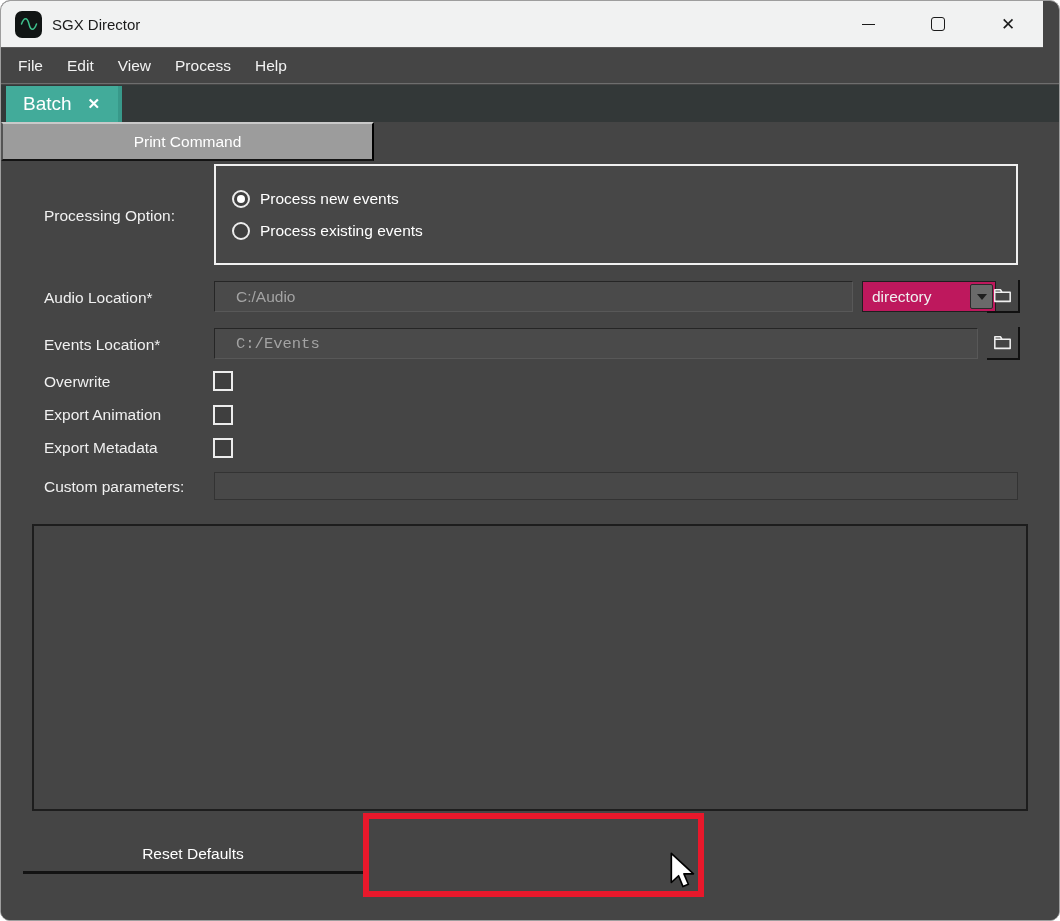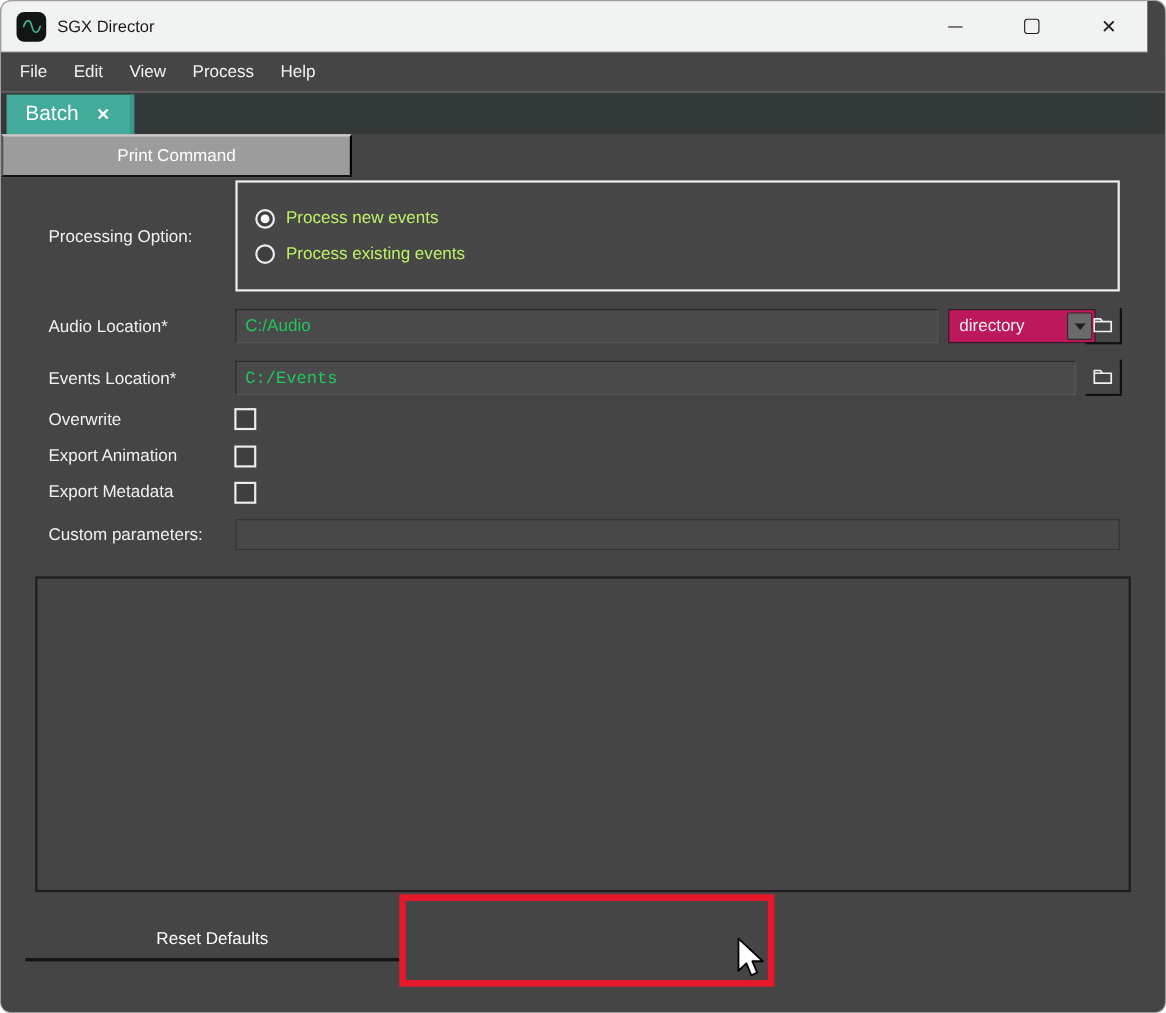--- a/index.html
+++ b/index.html
@@ -23,34 +23,34 @@
   .tab{position:absolute;left:5px;top:1px;width:116px;height:36px;background:#42ab9a;border-right:4px solid #38998a;display:flex;align-items:center;box-sizing:border-box;}
   .tab-label{color:#ffffff;font-size:19px;margin-left:17px;}
   .tab-close{color:#ffffff;font-size:15px;font-weight:bold;margin-left:16px;}
   
   .content{position:absolute;top:121px;left:0;right:0;bottom:0;background:#454545;}
   .lbl{position:absolute;left:43px;color:#f0f0f0;font-size:15.5px;white-space:nowrap;}
   .groupbox{position:absolute;left:213px;top:42px;width:804px;height:101px;border:2px solid #f0f0f0;background:#474747;box-sizing:border-box;display:flex;flex-direction:column;justify-content:center;gap:14px;padding-left:16px;}
   .radio-row{display:flex;align-items:center;gap:10px;}
   .radio{width:18px;height:18px;border:2px solid #ececec;border-radius:50%;box-sizing:border-box;position:relative;background:#3f3f3f;}
   .radio.sel::after{content:"";position:absolute;left:3px;top:3px;width:8px;height:8px;border-radius:50%;background:#ffffff;}
-  .radio-label{color:#bef264;font-size:15.5px;}
-  .field{position:absolute;height:31px;background:#4a4a4a;border:1px solid #262626;border-bottom-color:#585858;border-right-color:#585858;box-sizing:border-box;color:#22c55e;font-size:15.5px;font-family:"Liberation Sans",sans-serif;padding:0 8px;outline:none;}
+  .radio-label{color:#ffffff;font-size:15.5px;}
+  .field{position:absolute;height:31px;background:#4a4a4a;border:1px solid #262626;border-bottom-color:#585858;border-right-color:#585858;box-sizing:border-box;color:#a3a3a3;font-size:15.5px;font-family:"Liberation Sans",sans-serif;padding:0 21px;outline:none;}
   .dropdown{position:absolute;left:861px;top:159px;width:134px;height:31px;background:#be185d;border:1px solid #1e1e1e;box-sizing:border-box;display:flex;align-items:center;}
   .dd-value{color:#f0f0f0;font-size:15.5px;margin-left:9px;flex:1;}
   .dd-arrow-box{width:23px;height:25px;margin-right:2px;background:#6a6a6a;border:1px solid #2a2a2a;border-radius:2px;display:flex;align-items:center;justify-content:center;box-sizing:border-box;}
   .dd-arrow{width:0;height:0;border-left:5px solid transparent;border-right:5px solid transparent;border-top:6px solid #1e1e1e;}
   .folder-btn{position:absolute;left:986px;width:33px;height:33px;background:transparent;border:none;border-right:2px solid #111;border-bottom:2px solid #111;display:flex;align-items:center;justify-content:center;box-sizing:border-box;}
   .checkbox{position:absolute;left:212px;width:20px;height:20px;border:2px solid #ececec;background:#3f3f3f;box-sizing:border-box;}
   .outputbox{position:absolute;left:31px;top:402px;width:996px;height:287px;border:2px solid #1d1d1d;background:#454545;box-sizing:border-box;}
   
   .flat-btn{position:absolute;height:38px;background:transparent;border:none;border-bottom:3px solid #131313;color:#ffffff;font-size:15.5px;font-family:"Liberation Sans",sans-serif;display:flex;align-items:center;justify-content:center;}
   .btn-reset{left:22px;top:714px;width:340px;}
   .btn-run{left:699px;top:714px;width:317px;}
-  .btn-print{left:371px;top:714px;width:319px;height:39px;background:#9c9c9c;border-top:2px solid #c9c9c9;border-bottom:2px solid #131313;color:#ffffff;font-size:15.5px;font-family:"Liberation Sans",sans-serif;display:flex;align-items:center;justify-content:center;box-sizing:border-box;}
+  .btn-print{left:371px;top:714px;width:373px;height:39px;background:#9c9c9c;border-top:2px solid #c9c9c9;border-bottom:2px solid #131313;color:#ffffff;font-size:15.5px;font-family:"Liberation Sans",sans-serif;display:flex;align-items:center;justify-content:center;box-sizing:border-box;}
   .red-box{position:absolute;left:362px;top:691px;width:341px;height:84px;border:6px solid #e8182b;box-sizing:border-box;pointer-events:none;}
   .cursor{position:absolute;left:668px;top:730px;pointer-events:none;}
 </style>
 </head>
 <body>
 
 <div class="window">
 
   <div class="titlebar">
     <div class="app-icon">

